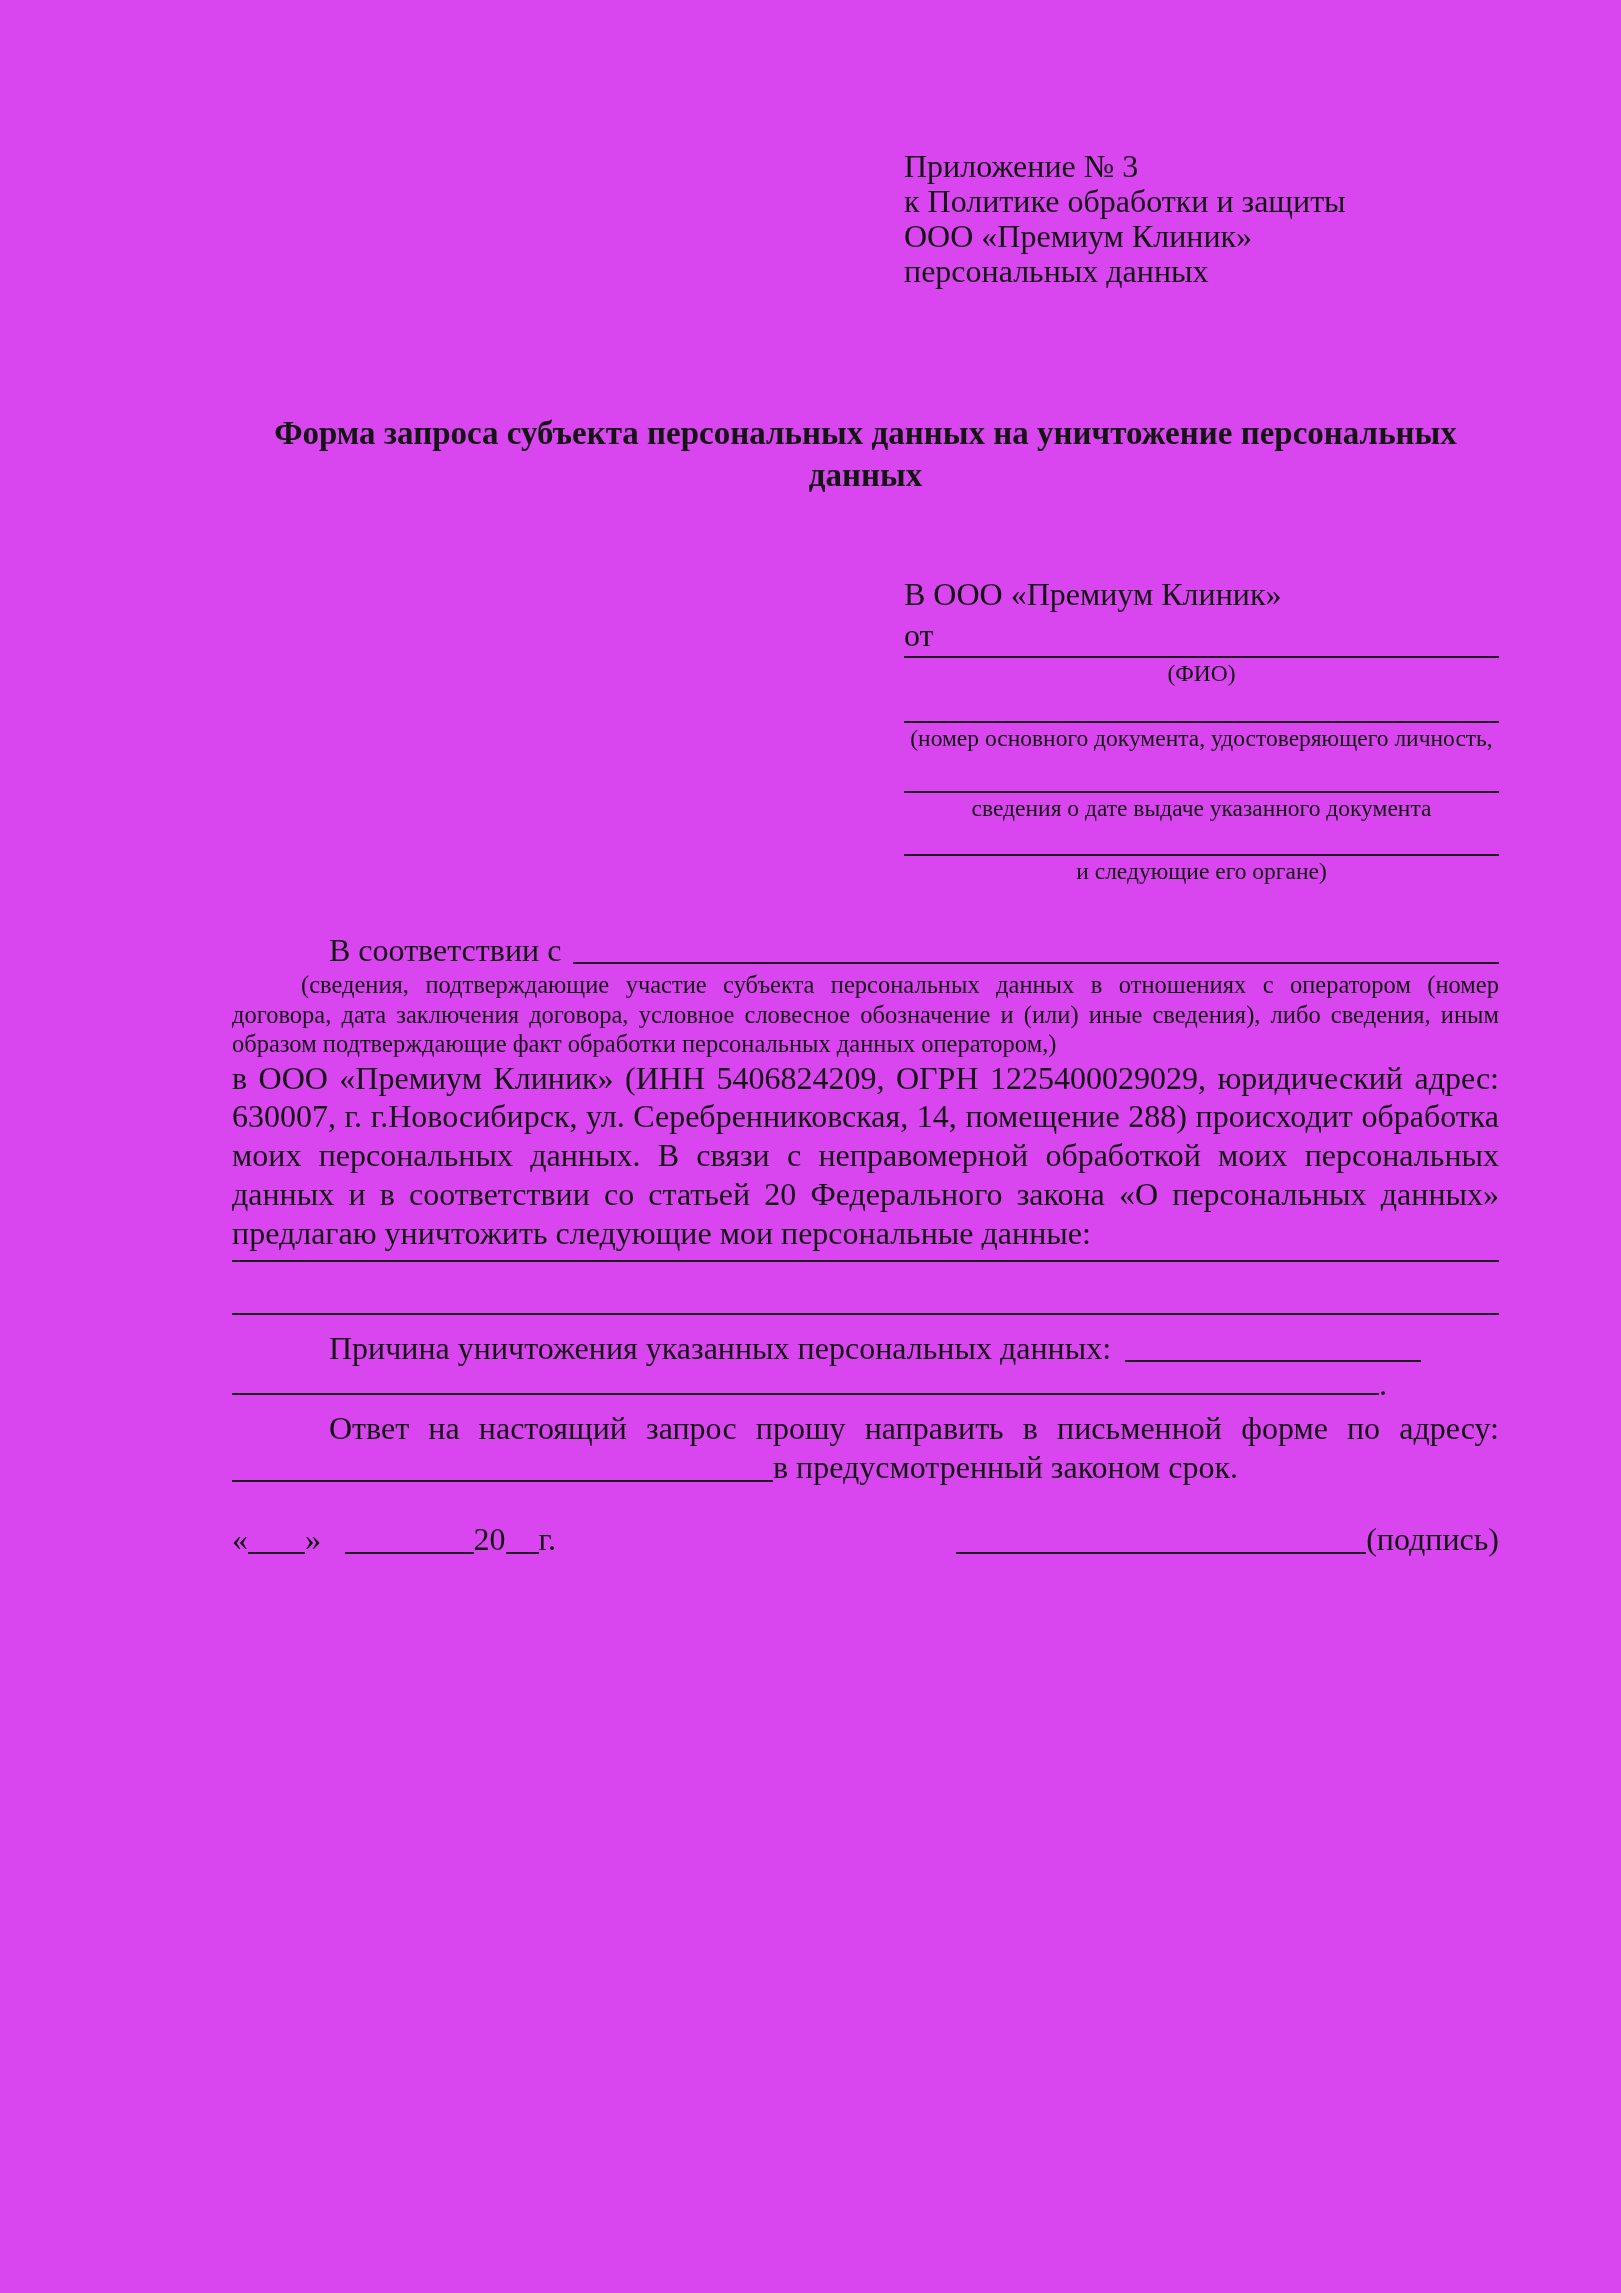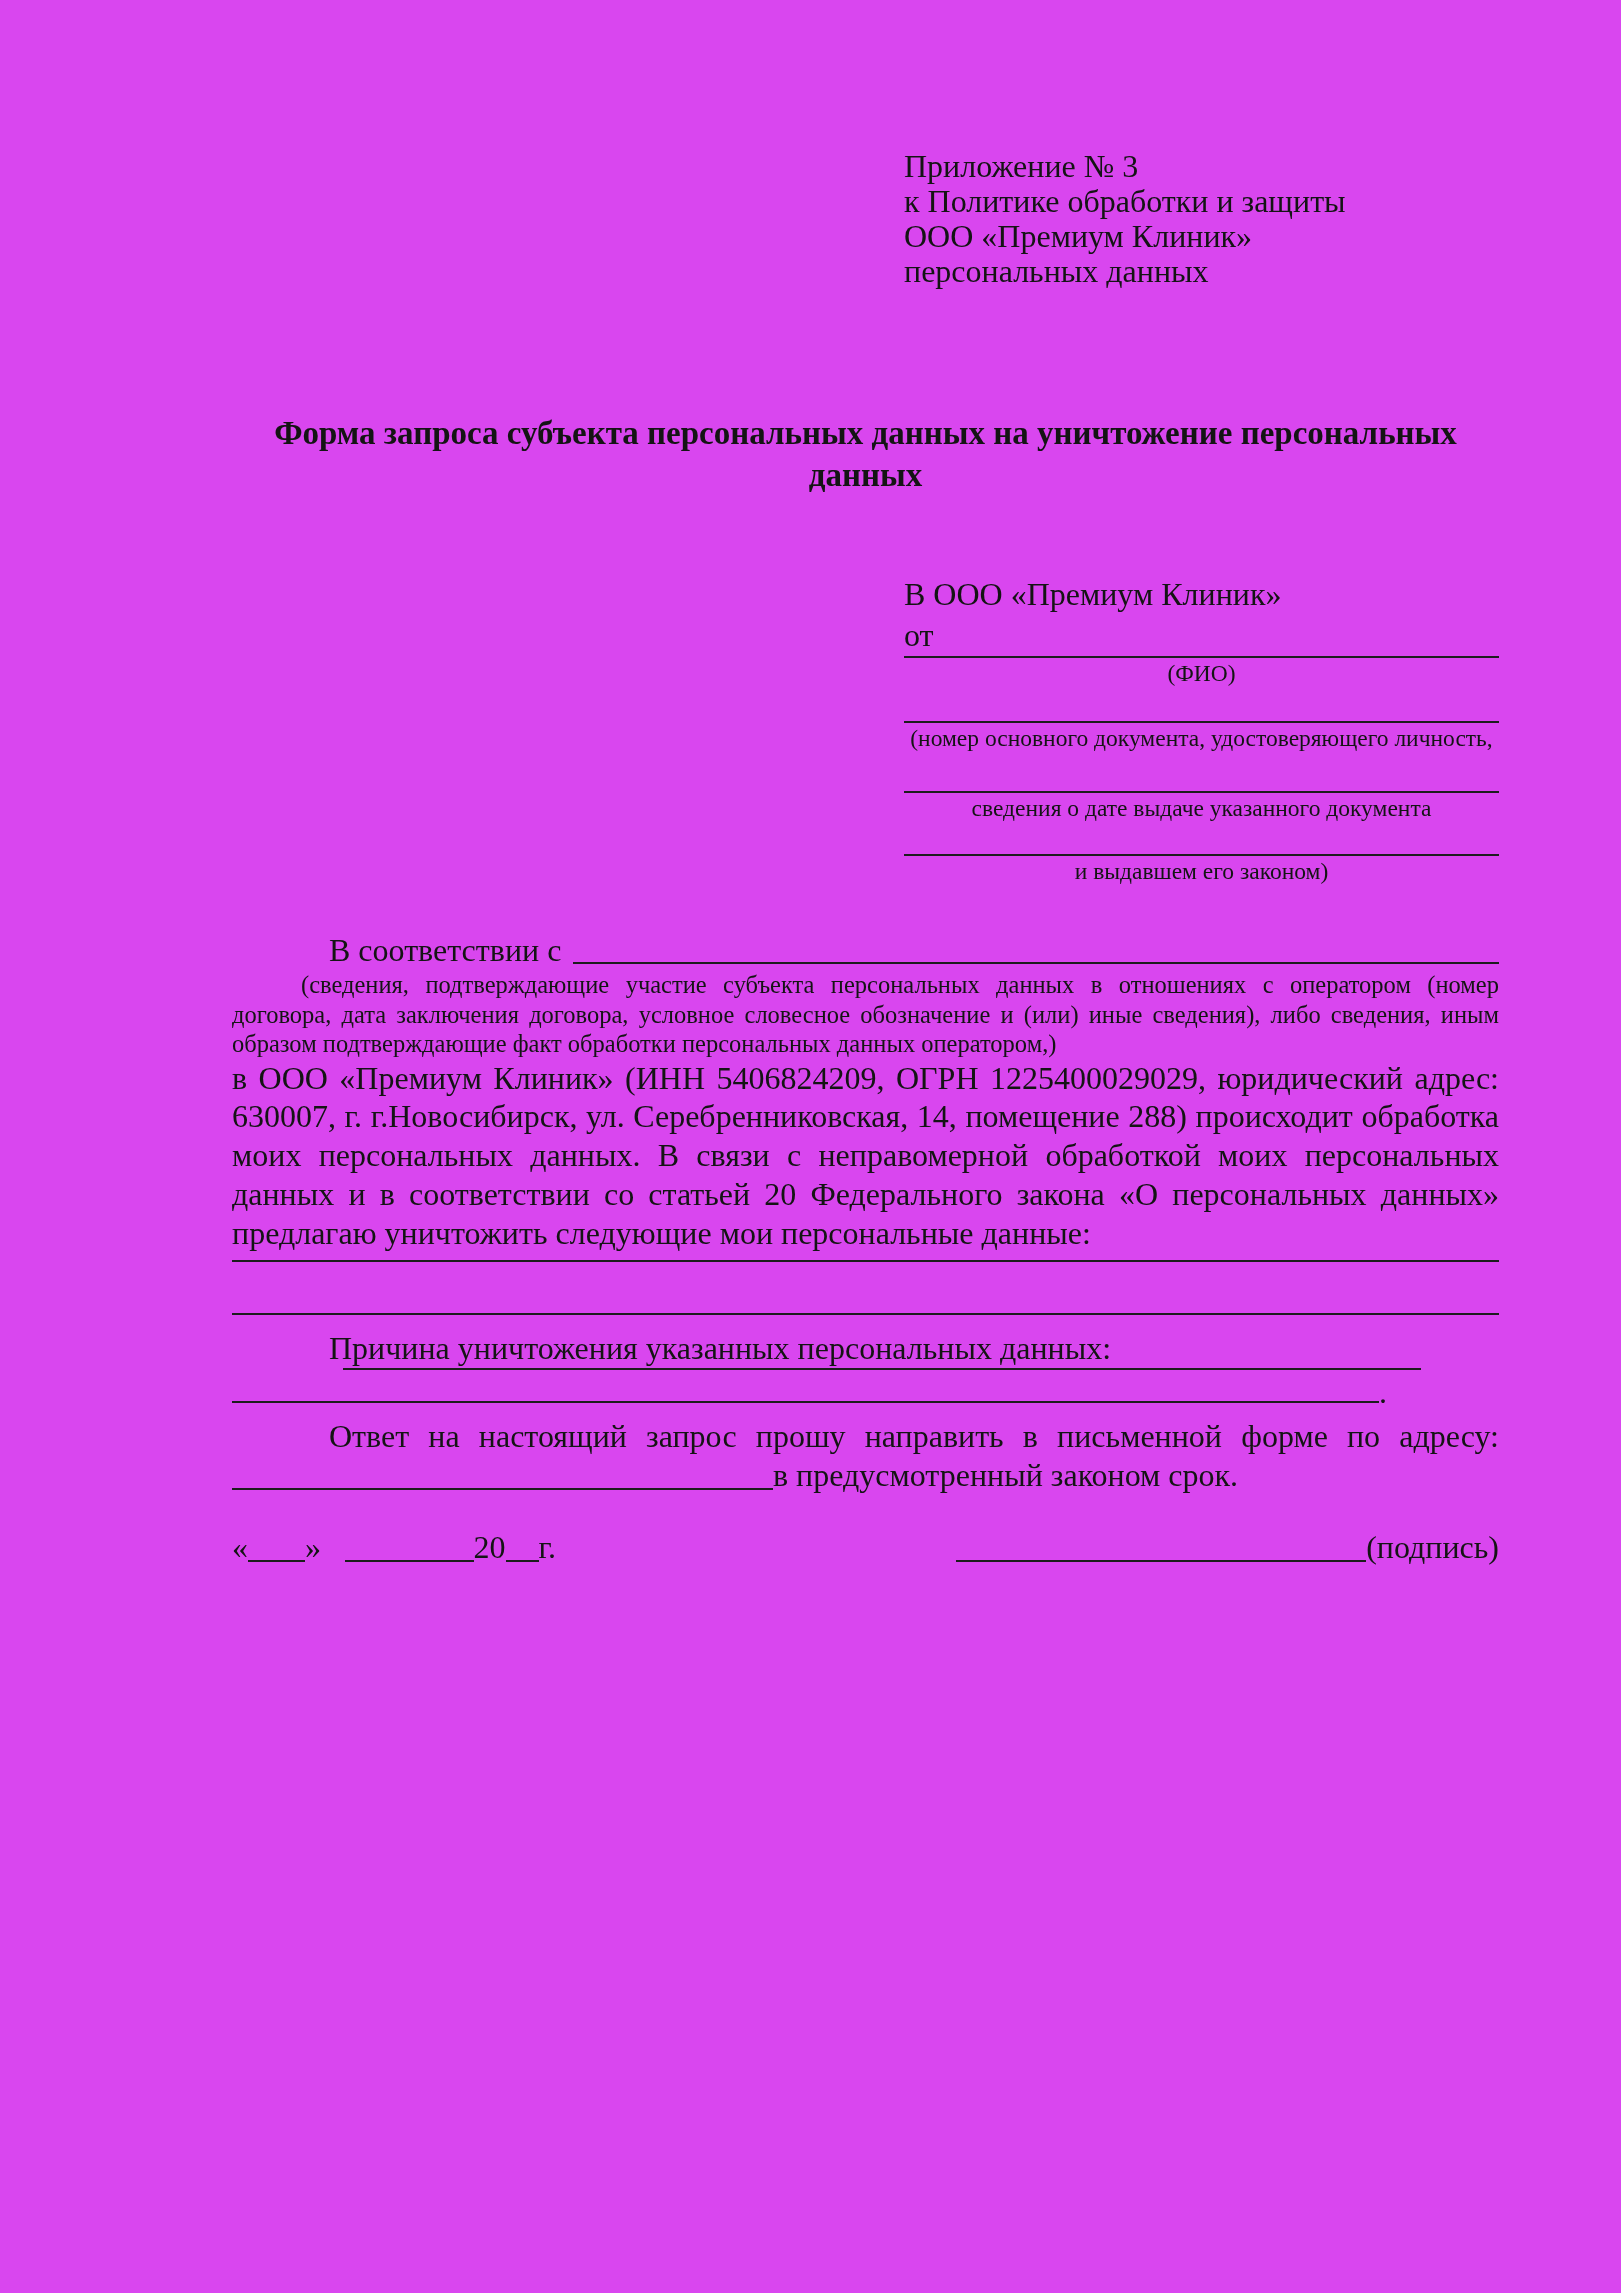--- a/index.html
+++ b/index.html
@@ -54,21 +54,21 @@
   }
 
   
   .para { text-align:justify; line-height:1.212; }
 
   
   .blank1 { height:7.8px;  border-bottom:2.9px solid #1c1c1c; }
   .blank2 { height:51px; border-bottom:2.9px solid #1c1c1c; }
 
   
-  .reason-row { display:flex; margin-top:13.7px; padding-left:97px; line-height:39px;flex-direction:column; }
+  .reason-row { display:flex; margin-top:13.7px; padding-left:97px; line-height:39px; }
   .reason-row .label { white-space:nowrap; }
   .reason-fill { flex:1; border-bottom:2.9px solid #1c1c1c; margin-left:13.7px; margin-right:78px; margin-bottom:5.9px; }
 
   
   .period-row { display:flex; width:1155px; height:33px; line-height:33px; align-items:flex-end; }
   .period-fill { flex:1; border-bottom:2.9px solid #1c1c1c; margin-bottom:5.9px; }
 
   
   .response {
     margin-top:8px; text-indent:97px;
@@ -113,21 +113,21 @@
       <div class="field">
         <div class="line l2"></div>
         <div class="cap">(номер основного документа, удостоверяющего личность,</div>
       </div>
       <div class="field">
         <div class="line l3"></div>
         <div class="cap">сведения о дате выдаче указанного документа</div>
       </div>
       <div class="field">
         <div class="line l4"></div>
-        <div class="cap">и выдавшем его законом)</div>
+        <div class="cap">и следующие его органе)</div>
       </div>
     </div>
 
     <div class="acc-row">
       <span class="label">В соответствии с</span>
       <span class="acc-fill"></span>
     </div>
 
     <div class="note">(сведения, подтверждающие участие субъекта персональных данных в отношениях с оператором (номер договора, дата заключения договора, условное словесное обозначение и (или) иные сведения), либо сведения, иным образом подтверждающие факт обработки персональных данных оператором,)</div>
 

